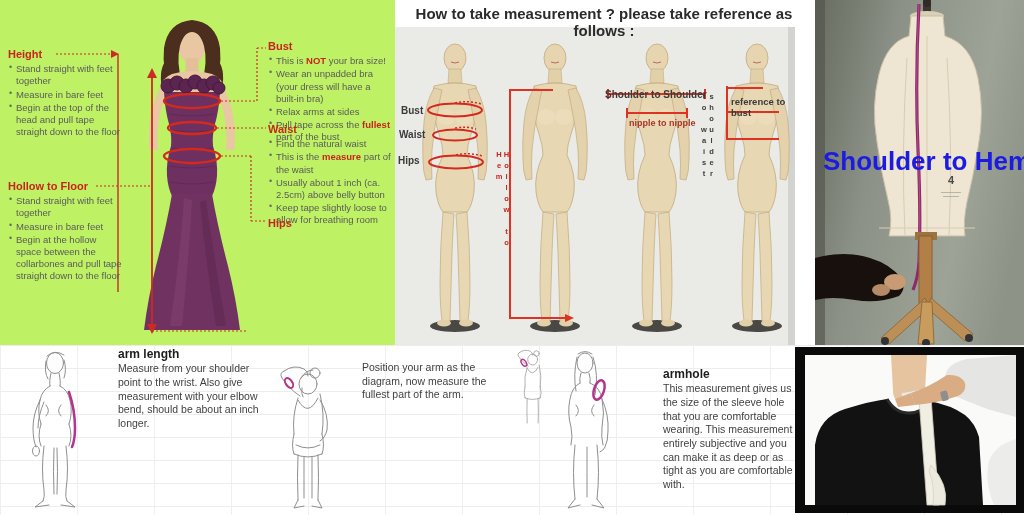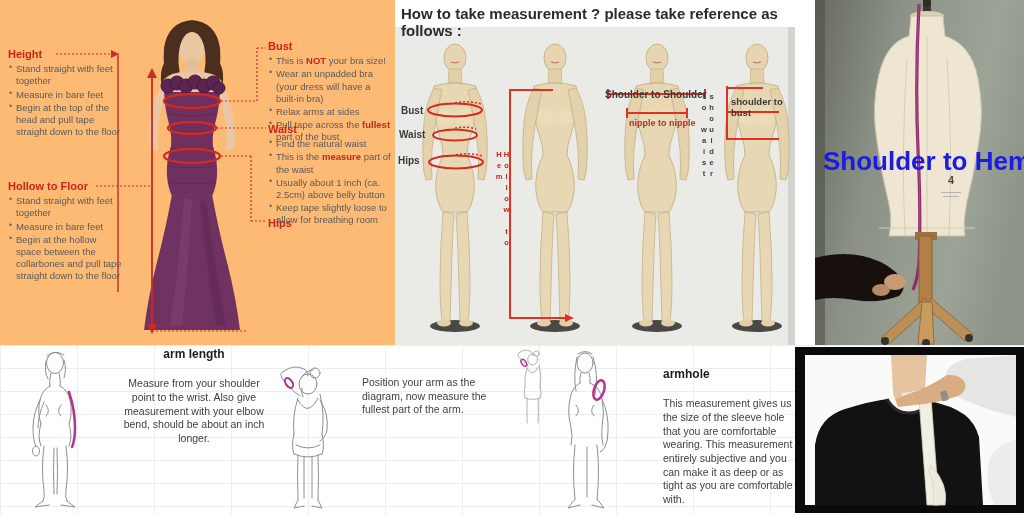--- a/index.html
+++ b/index.html
@@ -2,52 +2,52 @@
 <html><head>
 <meta charset="utf-8">
 <style>
   html,body{margin:0;padding:0;background:#fff;}
   #canvas{position:relative;width:1024px;height:515px;overflow:hidden;
           font-family:"Liberation Sans",sans-serif;background:#fff;}
   .abs{position:absolute;}
   section{position:absolute;}
 
   
-  #left-panel{left:0;top:0;width:418px;height:345px;background:#fdba74;}
+  #left-panel{left:0;top:0;width:418px;height:345px;background:#bef264;}
   .red-title{color:#c9231f;font-weight:bold;font-size:11px;line-height:1.2;margin:0 0 2px 0;}
   .bullets{list-style:none;margin:1px 0 0 0;padding:0;font-size:9.5px;color:#5a5a5a;line-height:1.28;}
   .bullets li{position:relative;padding-left:8px;margin-bottom:1px;}
   .bullets li::before{content:"\2022";position:absolute;left:1px;top:-1px;color:#6a6a6a;font-size:9px;}
   .em{color:#c9231f;font-weight:bold;}
   .mblock{position:absolute;}
 
   
   #middle-panel{left:395px;top:0;width:400px;height:345px;
     background:linear-gradient(#ffffff 0 27px,#eaeae7 27px 100%);overflow:hidden;}
   #middle-panel .edge{position:absolute;right:0;top:27px;width:7px;height:318px;background:#d3d3d0;}
-  .guide-header{position:absolute;left:6px;top:5px;width:386px;font-size:15px;font-weight:bold;color:#2b2b2b;}
+  .guide-header{position:absolute;left:16px;top:5px;width:386px;font-size:15px;font-weight:bold;color:#2b2b2b;text-align:center;}
   .mq-label{position:absolute;font-weight:bold;color:#3a3a3a;}
   .mq-label.red{color:#c9231f;}
   .vtext{writing-mode:vertical-rl;text-orientation:upright;letter-spacing:2px;line-height:1;}
   .mannequin{position:absolute;width:90px;height:295px;}
 
   
   #right-panel{left:815px;top:0;width:215px;height:345px;overflow:hidden;}
   #rp-caption{position:absolute;left:8px;top:146px;width:218px;font-size:26px;font-weight:bold;
               color:#1c1ce0;letter-spacing:0;}
   #rp-size{position:absolute;left:133px;top:174px;font-size:11px;color:#4a4a4a;font-weight:bold;}
   .rp-tinyline{position:absolute;height:1px;background:#8a8a8a;opacity:.55;}
 
   
   #bottom-row{left:0;top:345px;width:1024px;height:170px;background:#fff;
     background-image:
       repeating-linear-gradient(to bottom,#ededed 0 1px,transparent 1px 23px),
       repeating-linear-gradient(to right,#efefef 0 1px,transparent 1px 77px);}
   .note-title{font-size:12px;font-weight:bold;color:#1c1c1c;margin:0;line-height:1.2;}
-  .note-text{font-size:10.5px;color:#3f3f3f;line-height:1.3;margin:16px 0 0 0;}
+  .note-text{font-size:10.5px;color:#3f3f3f;line-height:1.3;margin:1px 0 0 0;}
   .sketch{position:absolute;}
 </style>
 </head>
 <body>
 
 <div id="canvas">
 
   <section id="left-panel">
 
     <svg class="abs" style="left:122px;top:18px;" width="140" height="327" viewBox="0 0 140 327">
@@ -220,21 +220,21 @@
       <line x1="332" y1="139" x2="384" y2="139" stroke="#e03222" stroke-width="2"></line>
     </svg>
 
     <div class="mq-label" style="left:6px;top:105px;font-size:10px;">Bust</div>
     <div class="mq-label" style="left:4px;top:129px;font-size:10px;">Waist</div>
     <div class="mq-label" style="left:3px;top:155px;font-size:10px;">Hips</div>
     <div class="mq-label red vtext" style="left:100px;top:150px;height:120px;font-size:7.5px;">Hollow to Hem</div>
     <div class="mq-label" style="left:210px;top:89px;font-size:10px;">Shoulder to Shoulder</div>
     <div class="mq-label" style="left:234px;top:118px;font-size:9px;color:#a8352a;text-align:right;">nipple to nipple</div>
     <div class="mq-label vtext" style="left:305px;top:92px;height:100px;font-size:7.5px;">shoulder to waist</div>
-    <div class="mq-label" style="left:336px;top:96px;font-size:9.5px;">shoulder to bust</div>
+    <div class="mq-label" style="left:336px;top:96px;font-size:9.5px;">reference to bust</div>
   </section>
 
   <section id="right-panel">
     <svg width="229" height="345" viewBox="0 0 229 345">
       <defs>
         <linearGradient id="rpbg" x1="0" y1="0" x2="1" y2="0.3">
           <stop offset="0" stop-color="#676b60"></stop>
             <stop offset="0.35" stop-color="#8b9186"></stop>
           <stop offset="0.75" stop-color="#9da396"></stop>
             <stop offset="1" stop-color="#8d9387"></stop>
@@ -280,21 +280,21 @@
         <path d="M33,76 Q29,88 33,98 M61,76 Q65,88 61,98"></path>
         <path d="M36,98 Q33,122 36,142 Q37,149 35,153 M58,98 Q61,122 58,142 Q57,149 59,153"></path>
         <path d="M46,100 Q45,124 46,146 M49,100 Q50,124 49,146"></path>
         <path d="M32,52 Q25,66 25,80 Q25,92 28,99 M36,54 Q30,68 30,80"></path>
         <ellipse cx="28" cy="103" rx="3.5" ry="5"></ellipse>
         <path d="M35,153 L27,159 L41,157 M59,153 L67,159 L53,157"></path>
       </g>
       <path d="M61,44 Q67,62 67,80 Q67,92 64,99" stroke="#b3338d" stroke-width="2.5" fill="none" stroke-linecap="round"></path>
     </svg>
 
-    <div class="abs" style="left:118px;top:2px;width:152px;text-align:center;">
+    <div class="abs" style="left:118px;top:2px;width:152px;">
       <p class="note-title">arm length</p>
       <p class="note-text">Measure from your shoulder point to the wrist. Also give measurement with your elbow bend, should be about an inch longer.</p>
     </div>
 
     <svg class="sketch" style="left:252px;top:15px;" width="106" height="152" viewBox="0 0 106 152">
       <g stroke="#8f8f8f" stroke-width="1" fill="none" stroke-linecap="round">
         <ellipse cx="56" cy="24" rx="9" ry="10" fill="#fdfdfd"></ellipse>
         <circle cx="63" cy="13" r="5"></circle>
         <path d="M49,18 Q54,10 61,10 M50,28 Q49,34 51,37"></path>
         <path d="M48,36 Q36,28 30,18 Q27,13 32,11 M32,11 Q42,4 52,9 Q56,11 56,16"></path>

